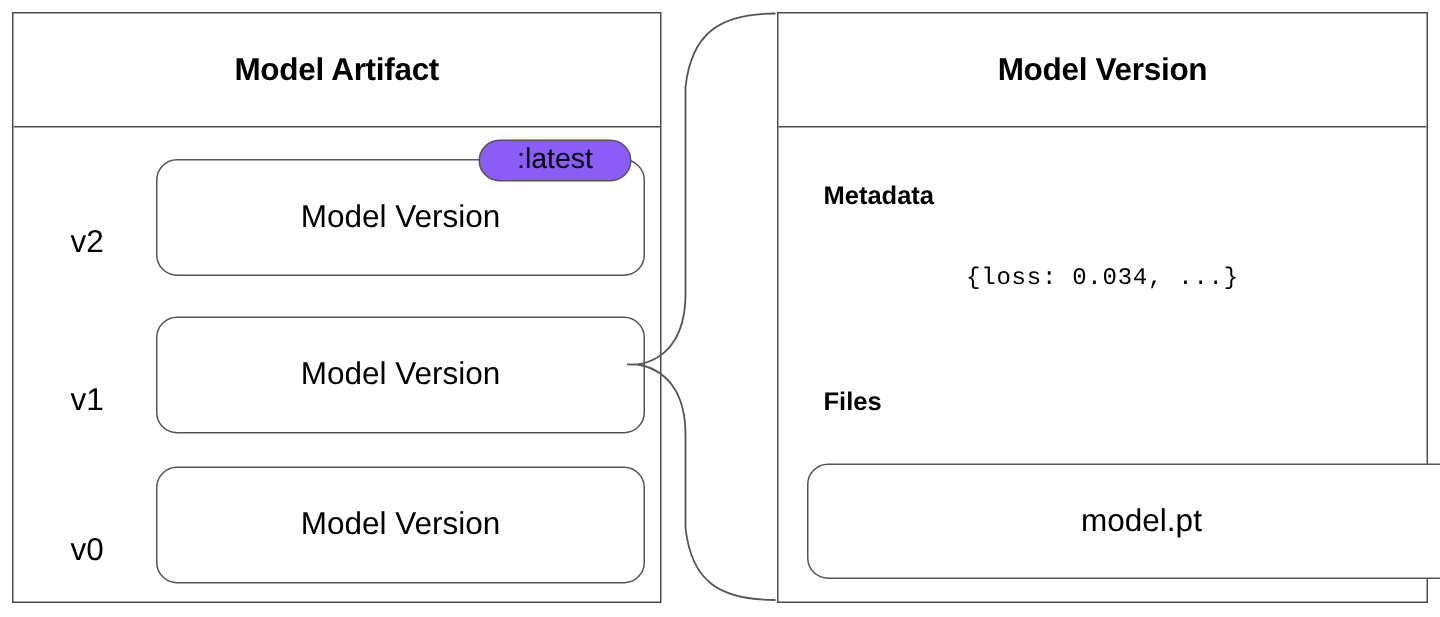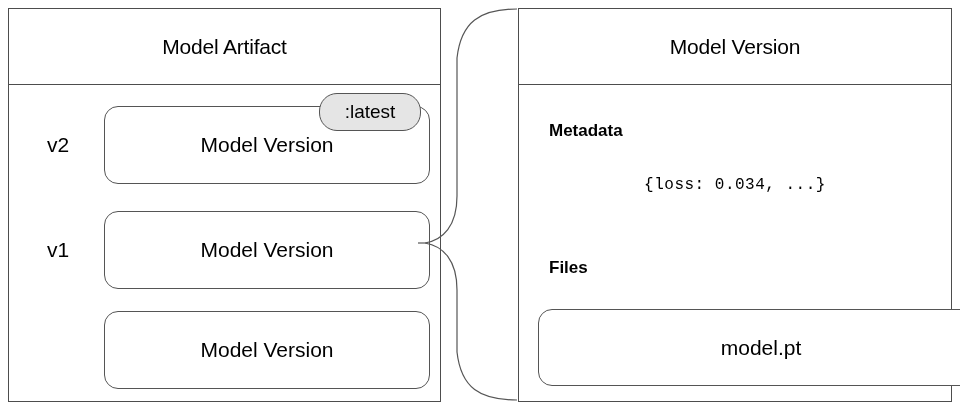--- a/index.html
+++ b/index.html
@@ -34,21 +34,21 @@
     top: 0;
     height: 76px;
     box-sizing: border-box;
     border-bottom: 1.6px solid #4d4d4d;
     display: flex;
     align-items: center;
     justify-content: center;
   }
   .panel-title {
     font-size: 21px;
-    font-weight: normal;
+    font-weight: bold;
     letter-spacing: -0.2px;
     color: #000000;
   }
   .panel-body {
     position: absolute;
     left: 0;
     right: 0;
     top: 76px;
     bottom: 0;
   }
@@ -72,21 +72,21 @@
   
   .version-row {
     position: absolute;
     left: 0;
     right: 0;
     height: 78px;
   }
   .version-label {
     position: absolute;
     left: 38px;
-    top: 0;
+    top: 17px;
     height: 78px;
     width: 48px;
     display: flex;
     align-items: center;
     justify-content: flex-start;
     font-size: 21px;
     color: #000000;
   }
   .mv-box {
     position: absolute;
@@ -104,22 +104,22 @@
     font-size: 21px;
     color: #000000;
   }
 
   
   .tag-pill {
     position: absolute;
     box-sizing: border-box;
     border: 1.1px solid #555555;
     border-radius: 18px;
-    background: #e5e5e5;
-    height: 38px;
+    background: #8b5cf6;
+    height: 28px;
     display: flex;
     align-items: center;
     justify-content: center;
     font-size: 19px;
     color: #000000;
     z-index: 5;
     padding: 0 16px;
   }
 
   
@@ -196,20 +196,21 @@
       </div>
 
       <div class="version-row" style="top: 126px;">
         <span class="version-label">v1</span>
         <div class="mv-box">
           <span>Model Version</span>
         </div>
       </div>
 
       <div class="version-row" style="top: 226px;">
+        <span class="version-label">v0</span>
         <div class="mv-box">
           <span>Model Version</span>
         </div>
       </div>
 
     </div>
   </div>
 
   <div class="panel" id="version-panel">
 

